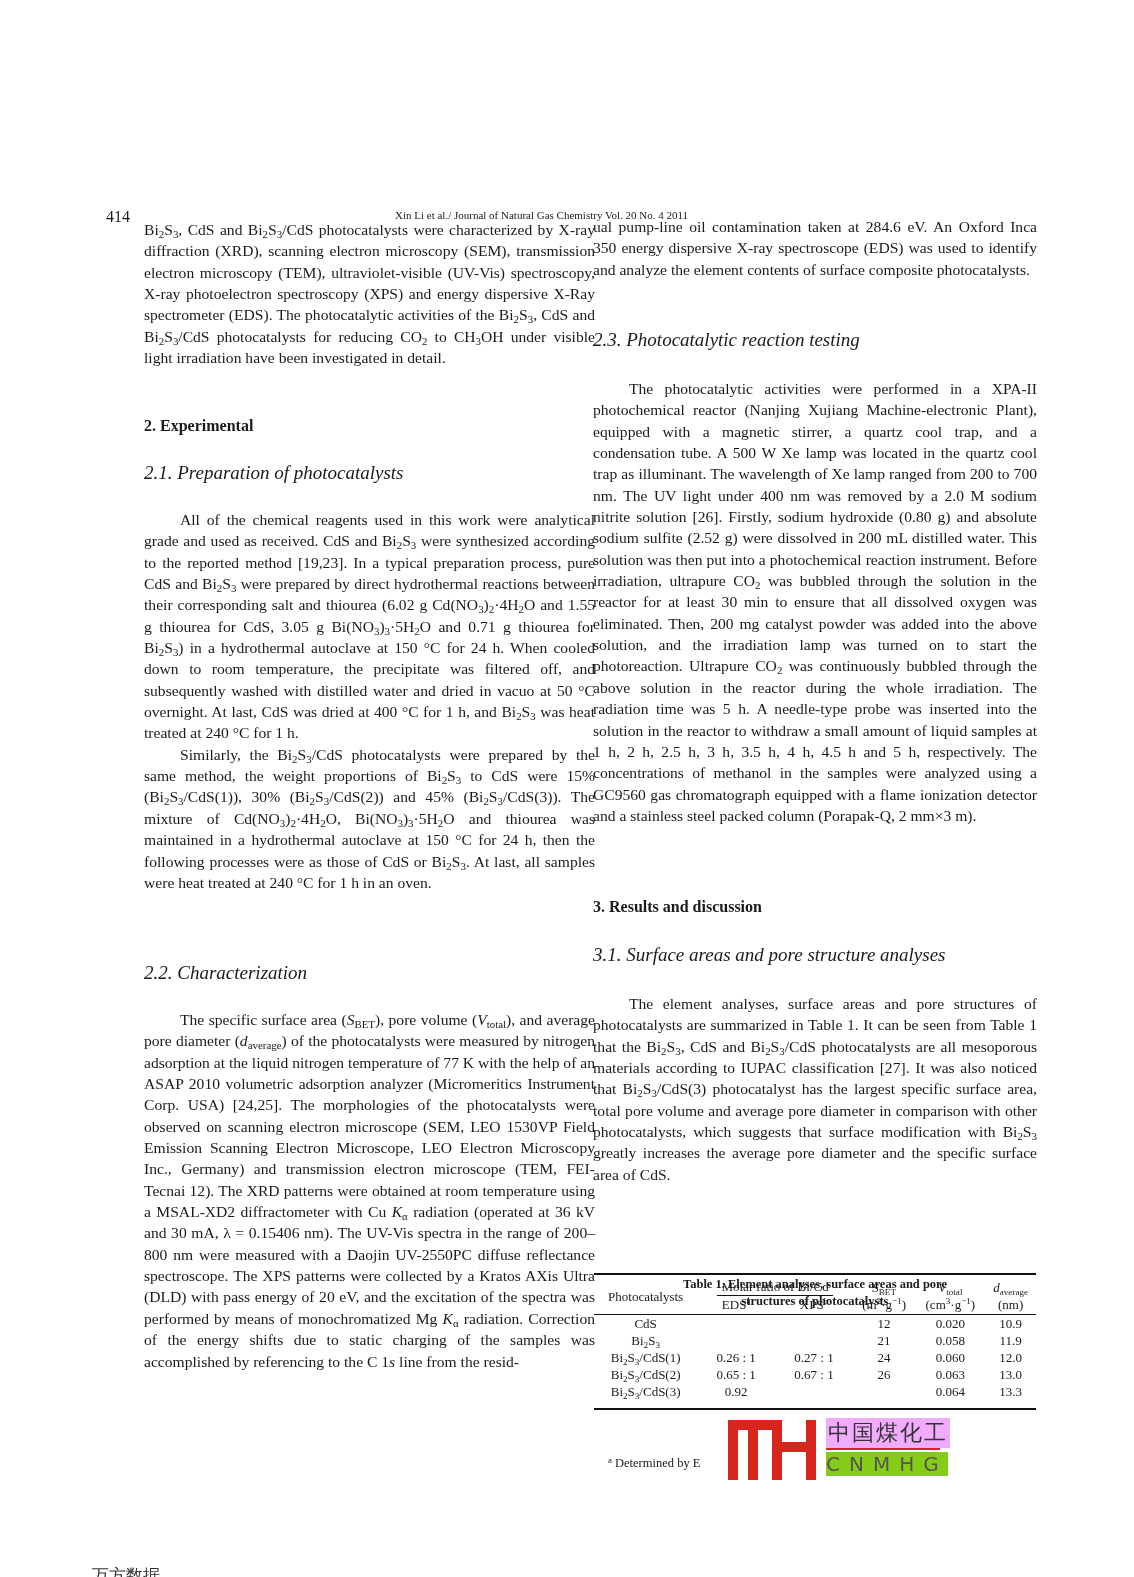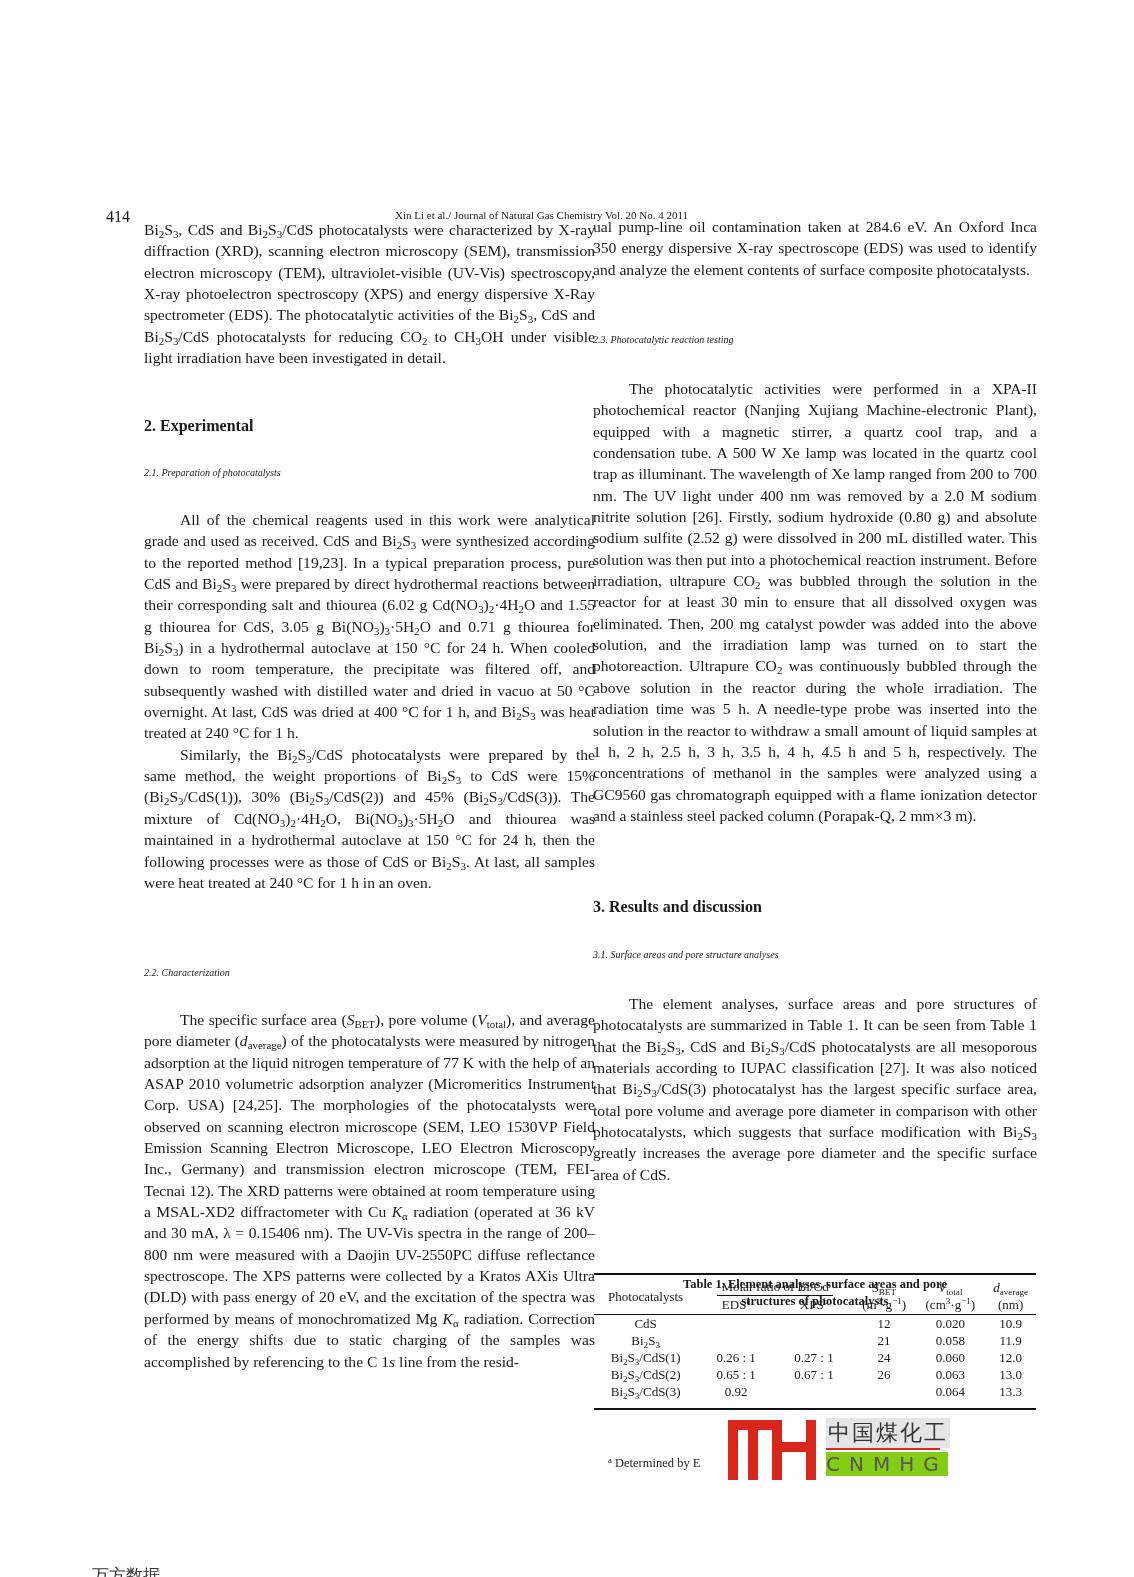--- a/index.html
+++ b/index.html
@@ -7,39 +7,39 @@
          font-family: "Liberation Serif", "DejaVu Serif", serif; color: #1a1a1a; }
   .abs { position: absolute; margin-top: 40px; }
   .page-number { left: 106px; top: 168px; font-size: 16px; }
   .running-head { left: 395px; top: 169px; font-size: 11px; }
   .col { position: absolute; width: 451px; font-size: 15.6px; line-height: 21.35px; text-align: justify; }
   .col-left { left: 107px; margin-left: 37px; }
   .col-right { left: 593px; width: 444px; }
   .col p { margin: 0; }
   .indent { text-indent: 36px; }
   .h-sec { font-weight: bold; font-size: 16px; margin: 0; }
-  .h-sub { font-style: italic; font-size: 10px; margin: 0; }
+  .h-sub { font-style: italic; font-size: 19px; margin: 0; }
   sub { font-size: 70%; vertical-align: -0.3em; line-height: 0; }
   sup { font-size: 70%; vertical-align: 0.5em; line-height: 0; }
 
   .table-caption { left: 593px; width: 444px; top: 1236px; text-align: center;
                    font-weight: bold; font-size: 12.5px; line-height: 17px; }
   table.data-table { position: absolute; left: 594px; top: 1273px; width: 442px;
                      border-collapse: collapse; font-size: 13px; line-height: 17px; }
   table.data-table th, table.data-table td { text-align: center; font-weight: normal; padding: 0 2px; white-space: nowrap; }
   table.data-table thead tr.top th { border-top: 2px solid #111; padding-top: 3px; }
   table.data-table thead tr.second th { border-bottom: 1.5px solid #111; padding-bottom: 1px; }
   .molar-head { border-bottom: 1px solid #111; }
   table.data-table tbody tr:last-child td { border-bottom: 2px solid #111; padding-bottom: 8px; }
   .footnote { left: 608px; top: 1416px; font-size: 12.5px; }
 
   .watermark { left: 728px; top: 1380px; width: 270px; height: 60px; }
   .wm-logo { position: absolute; left: 0; top: 0; }
   .wm-cn { position: absolute; left: 98px; top: -2px; font-family: Liberation Mono, monospace;
-           font-size: 22px; color: #333; letter-spacing: 2px; background: #e5e5e5; padding: 0 2px; }
+           font-size: 22px; color: #333; letter-spacing: 2px; background: #f0abfc; padding: 0 2px; }
   .wm-line { position: absolute; left: 98px; top: 28px; width: 114px; height: 2px; background: #d9261c; }
   .wm-en { position: absolute; left: 98px; top: 32px; font-family: "DejaVu Sans", sans-serif;
            font-size: 20px; color: #555; letter-spacing: 9px; background: #84cc16; }
 
   .footer-brand { left: 92px; top: 1524px; font-family: Liberation Serif, serif; font-size: 17px; color: #333; }
 </style>
 </head>
 <body>
 
 <div class="abs page-number">414</div>

